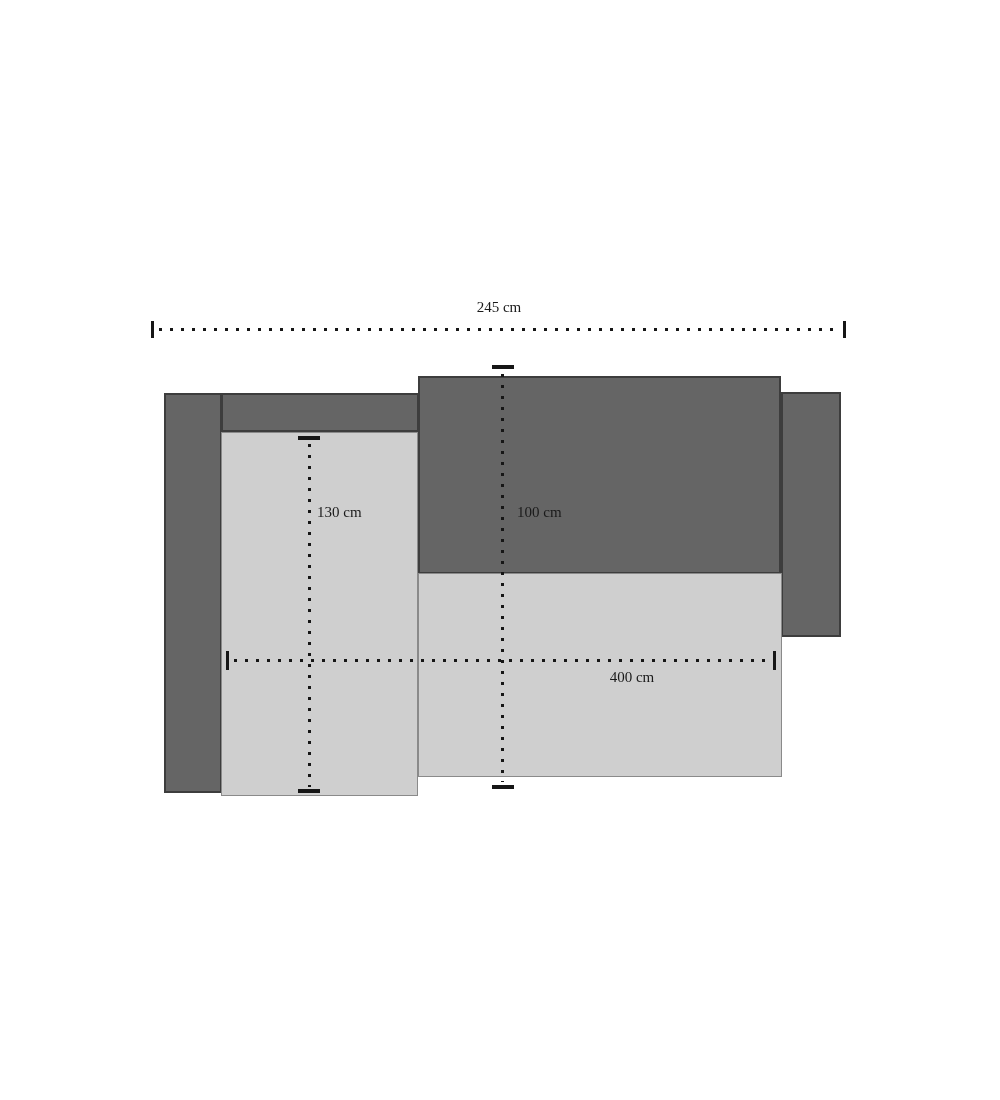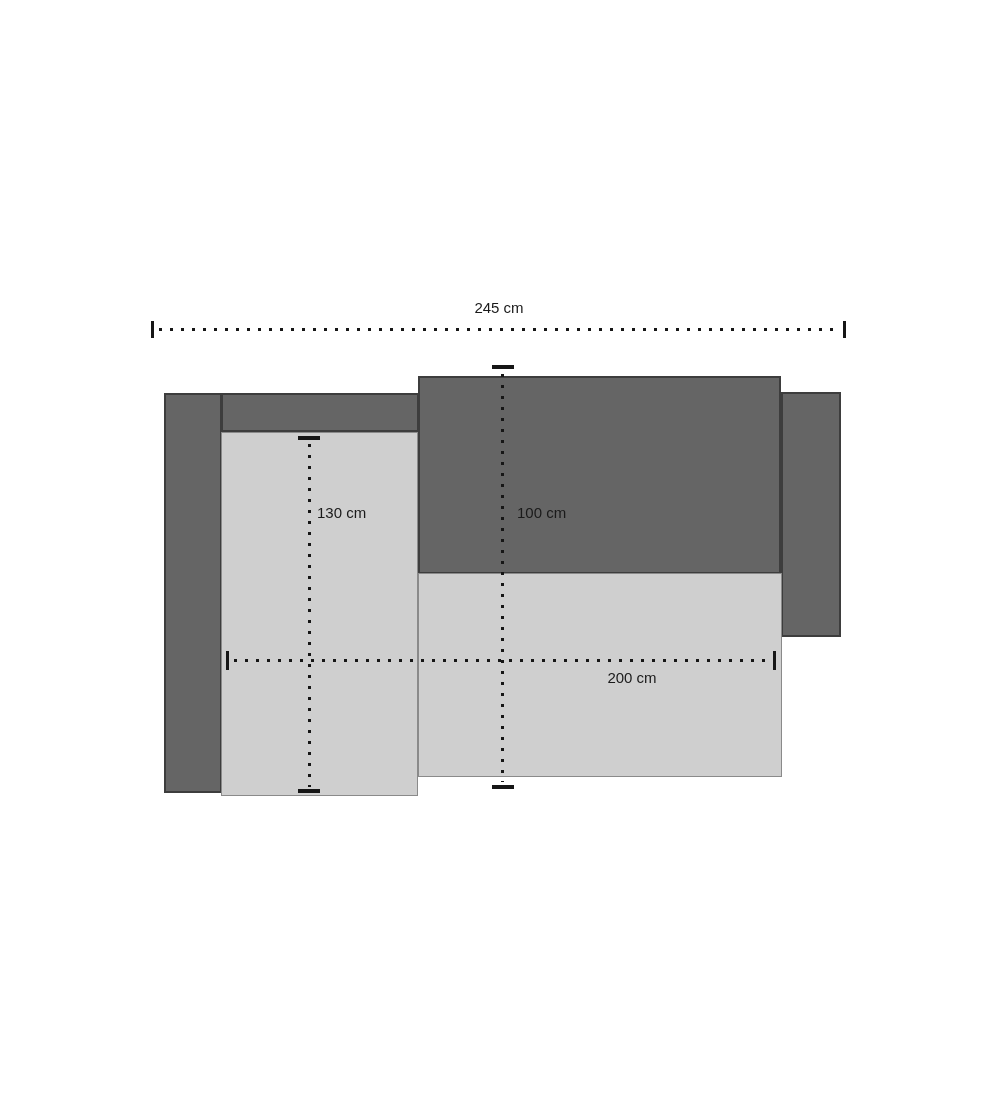--- a/index.html
+++ b/index.html
@@ -15,20 +15,21 @@
   body{
     background:var(--background);
     font-family:"Liberation Sans","DejaVu Sans",sans-serif;
   }
   .canvas{
     position:relative;
     width:1000px;
     height:852px;
     background:var(--background);
     overflow:hidden;
+    font-family:Liberation Serif, serif;
   }
   .shape{position:absolute;box-sizing:border-box;}
   .dark{
     background:var(--dark-fill);
     border:2px solid var(--dark-border);
   }
   .light{
     background:var(--light-fill);
     border:1px solid var(--light-border);
   }
@@ -87,16 +88,16 @@
     <div class="tick-h" style="left:492px;top:365px;"></div>
     <div class="dots-v" style="left:501px;top:374px;height:408px;"></div>
     <div class="tick-h" style="left:492px;top:785px;"></div>
     <div class="dim-label" style="left:517px;top:504px;">100 cm</div>
   </div>
 
   <div>
     <div class="tick-v" style="left:226px;top:651px;height:19px;"></div>
     <div class="dots-h" style="left:234px;top:659px;width:537px;"></div>
     <div class="tick-v" style="left:773px;top:651px;height:19px;"></div>
-    <div class="dim-label center" style="left:580px;top:669px;width:104px;">200 cm</div>
+    <div class="dim-label center" style="left:580px;top:669px;width:104px;">400 cm</div>
   </div>
 
 </div>
 
 </body></html>

